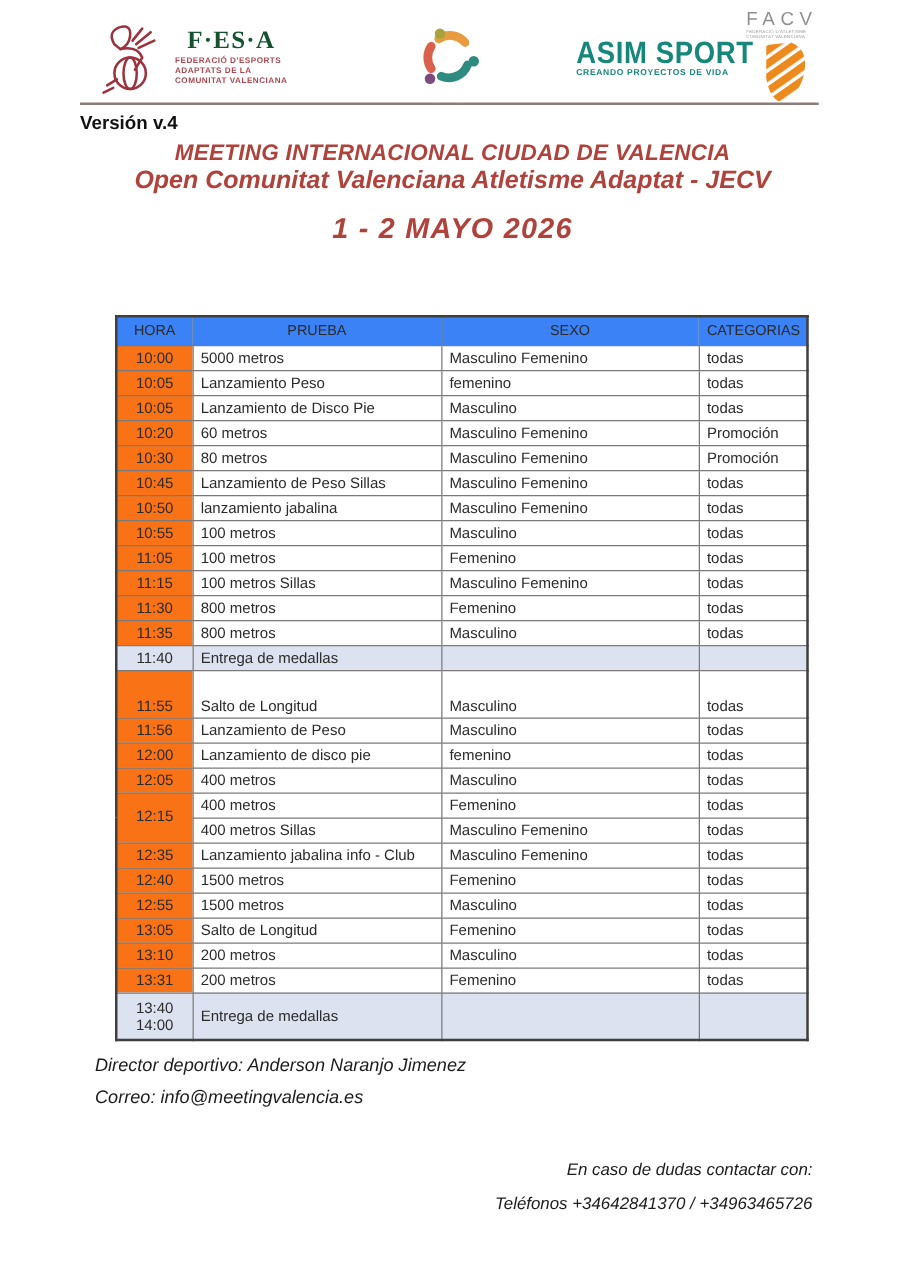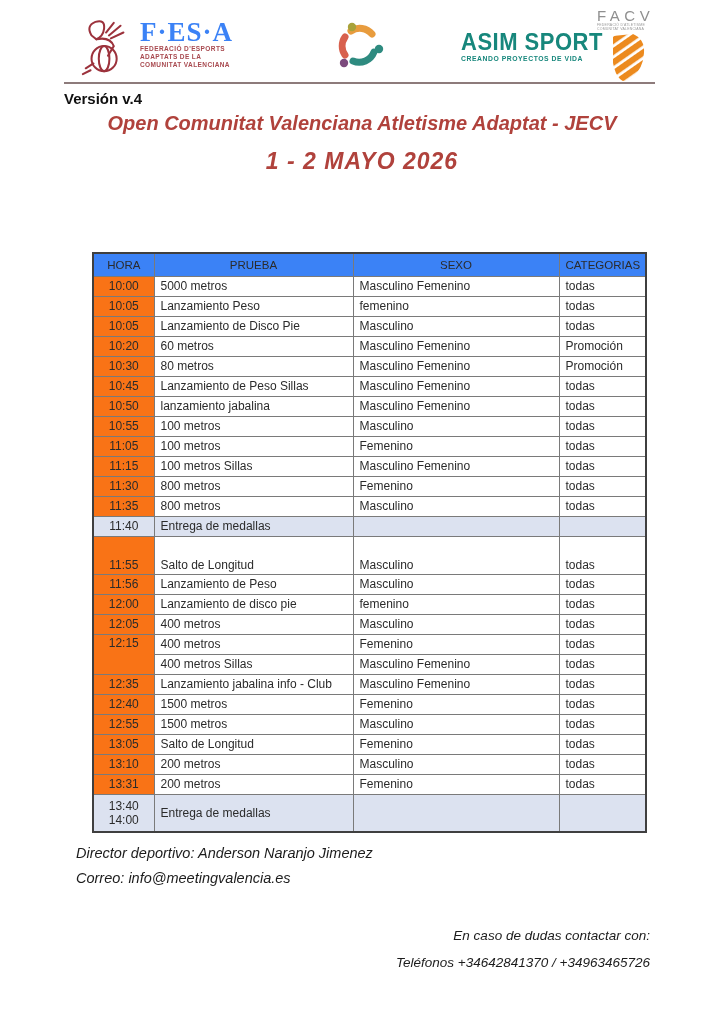--- a/index.html
+++ b/index.html
@@ -3,21 +3,21 @@
 <meta charset="utf-8">
 <style>
   html,body{margin:0;padding:0;}
   body{
     width:724px;height:1024px;position:relative;background:#ffffff;
     font-family:"Liberation Sans",sans-serif;color:#303030;overflow:hidden;
   }
   
   .logo-fesa{position:absolute;left:78px;top:14px;display:flex;align-items:flex-start;}
   .fesa-text{margin-left:4px;margin-top:8px;}
-  .fesa-name{font-family:"Liberation Serif",serif;font-weight:bold;font-size:27px;color:#3b82f6;letter-spacing:1px;line-height:20px;}
+  .fesa-name{font-family:"Liberation Serif",serif;font-weight:bold;font-size:20px;color:#14532d;letter-spacing:1px;line-height:20px;text-align:center;}
   .fesa-sub{font-size:6.5px;font-weight:bold;color:#a8494f;letter-spacing:.4px;line-height:8px;margin-top:3px;}
   .logo-inkluya{position:absolute;left:336px;top:22px;display:flex;align-items:center;}
   .inkluya-text{margin-left:5px;}
   .inkluya-name{font-size:26px;font-weight:bold;color:#1c1c1c;line-height:24px;}
   .inkluya-org{font-size:13px;font-weight:bold;color:#1c1c1c;line-height:13px;margin-left:2px;}
   .logo-asim{position:absolute;left:461px;top:30px;}
   .asim-name{font-size:22px;font-weight:800;color:#17877c;letter-spacing:.5px;line-height:21px;transform:scaleY(1.12);transform-origin:top left;font-family:"Liberation Sans",sans-serif;}
   .asim-tag{font-size:6.8px;font-weight:bold;color:#17877c;letter-spacing:.55px;margin-top:4px;}
   .logo-facv{position:absolute;left:597px;top:8px;width:64px;text-align:left;}
   .facv-name{font-size:15px;color:#8f8f8f;letter-spacing:4.5px;line-height:15px;}
@@ -33,21 +33,21 @@
   .title3{font-size:23px;font-weight:bold;font-style:italic;letter-spacing:1px;margin-top:13px;}
   
   .sched{position:absolute;left:92px;top:252px;border-collapse:collapse;table-layout:fixed;width:553px;border:2px solid #3f3f3f;}
   .sched th,.sched td{border:1px solid #7a7a7a;padding:0 6px;box-sizing:border-box;}
   .sched th{background:#3b82f6;font-weight:normal;font-size:11.5px;height:23px;color:#2b2b2b;text-align:center;}
   .sched td{font-size:12px;height:20px;color:#2b2b2b;text-align:left;}
   .sched td.c-hora{background:#f97316;text-align:center;}
   .sched tr.shaded td{background:#dce2f0;margin-left:23px;}
   .sched tr.tall{height:38px;}
   .sched tr.bottom td{vertical-align:bottom;padding-bottom:2px;}
-  .sched td.vtop{vertical-align:top;padding-top:1px;}
+  .sched td.vtop{vertical-align:top;padding-top:11px;}
   
   .director{position:absolute;left:76px;top:845px;font-size:14.5px;font-style:italic;color:#1c1c1c;}
   .correo{position:absolute;left:76px;top:870px;font-size:14.5px;font-style:italic;color:#1c1c1c;}
   .contact{position:absolute;right:74px;top:922px;text-align:right;font-size:13.5px;font-style:italic;color:#1c1c1c;line-height:27px;}
 </style>
 </head>
 <body>
 
 <div class="logo-fesa">
   <span>
@@ -105,20 +105,21 @@
       </defs>
       <path d="M10 3 L30 1 Q42 6 41 20 Q40 36 29 45 Q22 51 17 46 Q12 41 10 30 Z" fill="url(#facvStripes)"></path>
     </svg>
   </div>
 </div>
 
 <div class="head-rule"></div>
 <div class="version">Versión v.4</div>
 
 <div class="titles">
+  <div class="title1">MEETING INTERNACIONAL CIUDAD DE VALENCIA</div>
   <div class="title2">Open Comunitat Valenciana Atletisme Adaptat - JECV</div>
   <div class="title3">1 - 2 MAYO 2026</div>
 </div>
 
 <table class="sched">
   <colgroup>
     <col style="width:61px">
       <col style="width:199px">
       <col style="width:206px">
       <col style="width:87px">

